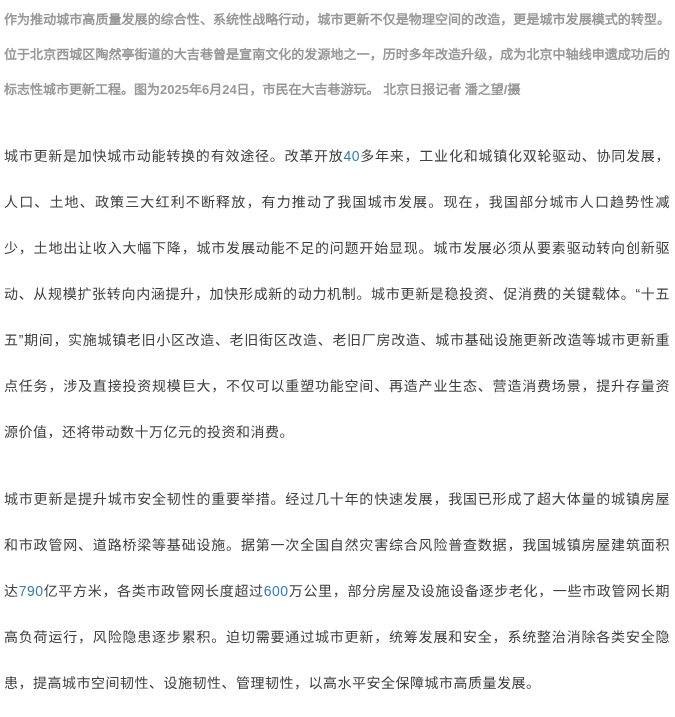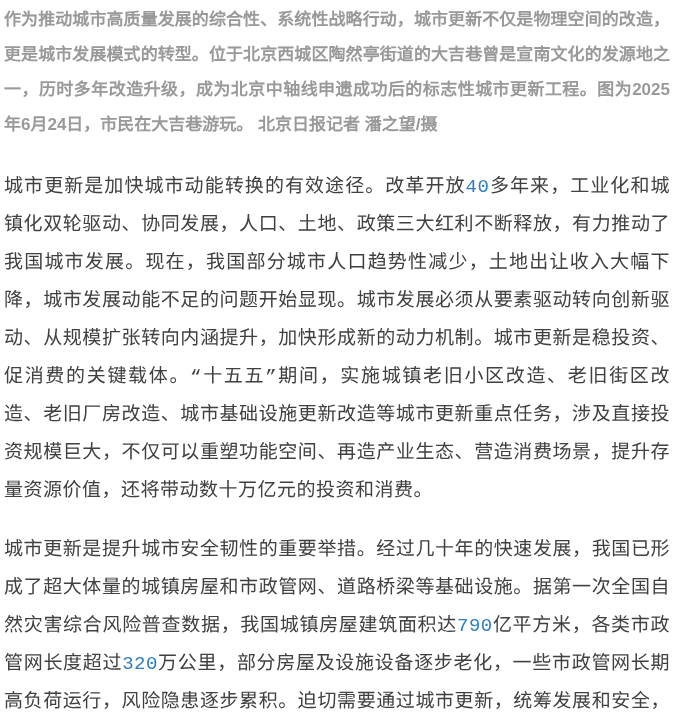--- a/index.html
+++ b/index.html
@@ -12,46 +12,46 @@
     height: 717px;
     margin: 0 auto;
     background: #ffffff;
     box-sizing: border-box;
     padding: 0 5px 0 4px;
     overflow: hidden;
   }
   .photo-caption {
     font-family: "Liberation Sans", "DejaVu Sans", sans-serif;
     font-weight: bold;
-    font-size: 17px;
+    font-size: 13px;
     line-height: 35px;
     color: #999999;
     text-align: justify;
     text-justify: inter-ideograph;
     margin: 0 0 26px 0;
     padding-top: 2px;
   }
   .body-paragraph {
-    font-family: Liberation Mono, monospace;
-    font-size: 19px;
-    line-height: 38px;
+    font-family: Liberation Sans, sans-serif;
+    font-size: 14px;
+    line-height: 46px;
     color: #404040;
     text-align: justify;
     text-justify: inter-ideograph;
     margin: 0 0 21px 0;
     letter-spacing: 0.5px;
   }
   .num-highlight {
     color: #2e7ec0;
   }
 </style>
 </head>
 <body>
 
 <div class="page">
 
   <p class="photo-caption">作为推动城市高质量发展的综合性、系统性战略行动，城市更新不仅是物理空间的改造，更是城市发展模式的转型。位于北京西城区陶然亭街道的大吉巷曾是宣南文化的发源地之一，历时多年改造升级，成为北京中轴线申遗成功后的标志性城市更新工程。图为2025年6月24日，市民在大吉巷游玩。 北京日报记者 潘之望/摄</p>
 
   <p class="body-paragraph"><span>城市更新是加快城市动能转换的有效途径。改革开放</span><span class="num-highlight">40</span><span>多年来，工业化和城镇化双轮驱动、协同发展，人口、土地、政策三大红利不断释放，有力推动了我国城市发展。现在，我国部分城市人口趋势性减少，土地出让收入大幅下降，城市发展动能不足的问题开始显现。城市发展必须从要素驱动转向创新驱动、从规模扩张转向内涵提升，加快形成新的动力机制。城市更新是稳投资、促消费的关键载体。“十五五”期间，实施城镇老旧小区改造、老旧街区改造、老旧厂房改造、城市基础设施更新改造等城市更新重点任务，涉及直接投资规模巨大，不仅可以重塑功能空间、再造产业生态、营造消费场景，提升存量资源价值，还将带动数十万亿元的投资和消费。</span></p>
 
-  <p class="body-paragraph"><span>城市更新是提升城市安全韧性的重要举措。经过几十年的快速发展，我国已形成了超大体量的城镇房屋和市政管网、道路桥梁等基础设施。据第一次全国自然灾害综合风险普查数据，我国城镇房屋建筑面积达</span><span class="num-highlight">790</span><span>亿平方米，各类市政管网长度超过</span><span class="num-highlight">320</span><span>万公里，部分房屋及设施设备逐步老化，一些市政管网长期高负荷运行，风险隐患逐步累积。迫切需要通过城市更新，统筹发展和安全，系统整治消除各类安全隐患，提高城市空间韧性、设施韧性、管理韧性，以高水平安全保障城市高质量发展。</span></p>
+  <p class="body-paragraph"><span>城市更新是提升城市安全韧性的重要举措。经过几十年的快速发展，我国已形成了超大体量的城镇房屋和市政管网、道路桥梁等基础设施。据第一次全国自然灾害综合风险普查数据，我国城镇房屋建筑面积达</span><span class="num-highlight">790</span><span>亿平方米，各类市政管网长度超过</span><span class="num-highlight">600</span><span>万公里，部分房屋及设施设备逐步老化，一些市政管网长期高负荷运行，风险隐患逐步累积。迫切需要通过城市更新，统筹发展和安全，系统整治消除各类安全隐患，提高城市空间韧性、设施韧性、管理韧性，以高水平安全保障城市高质量发展。</span></p>
 
 </div>
 
 </body></html>

